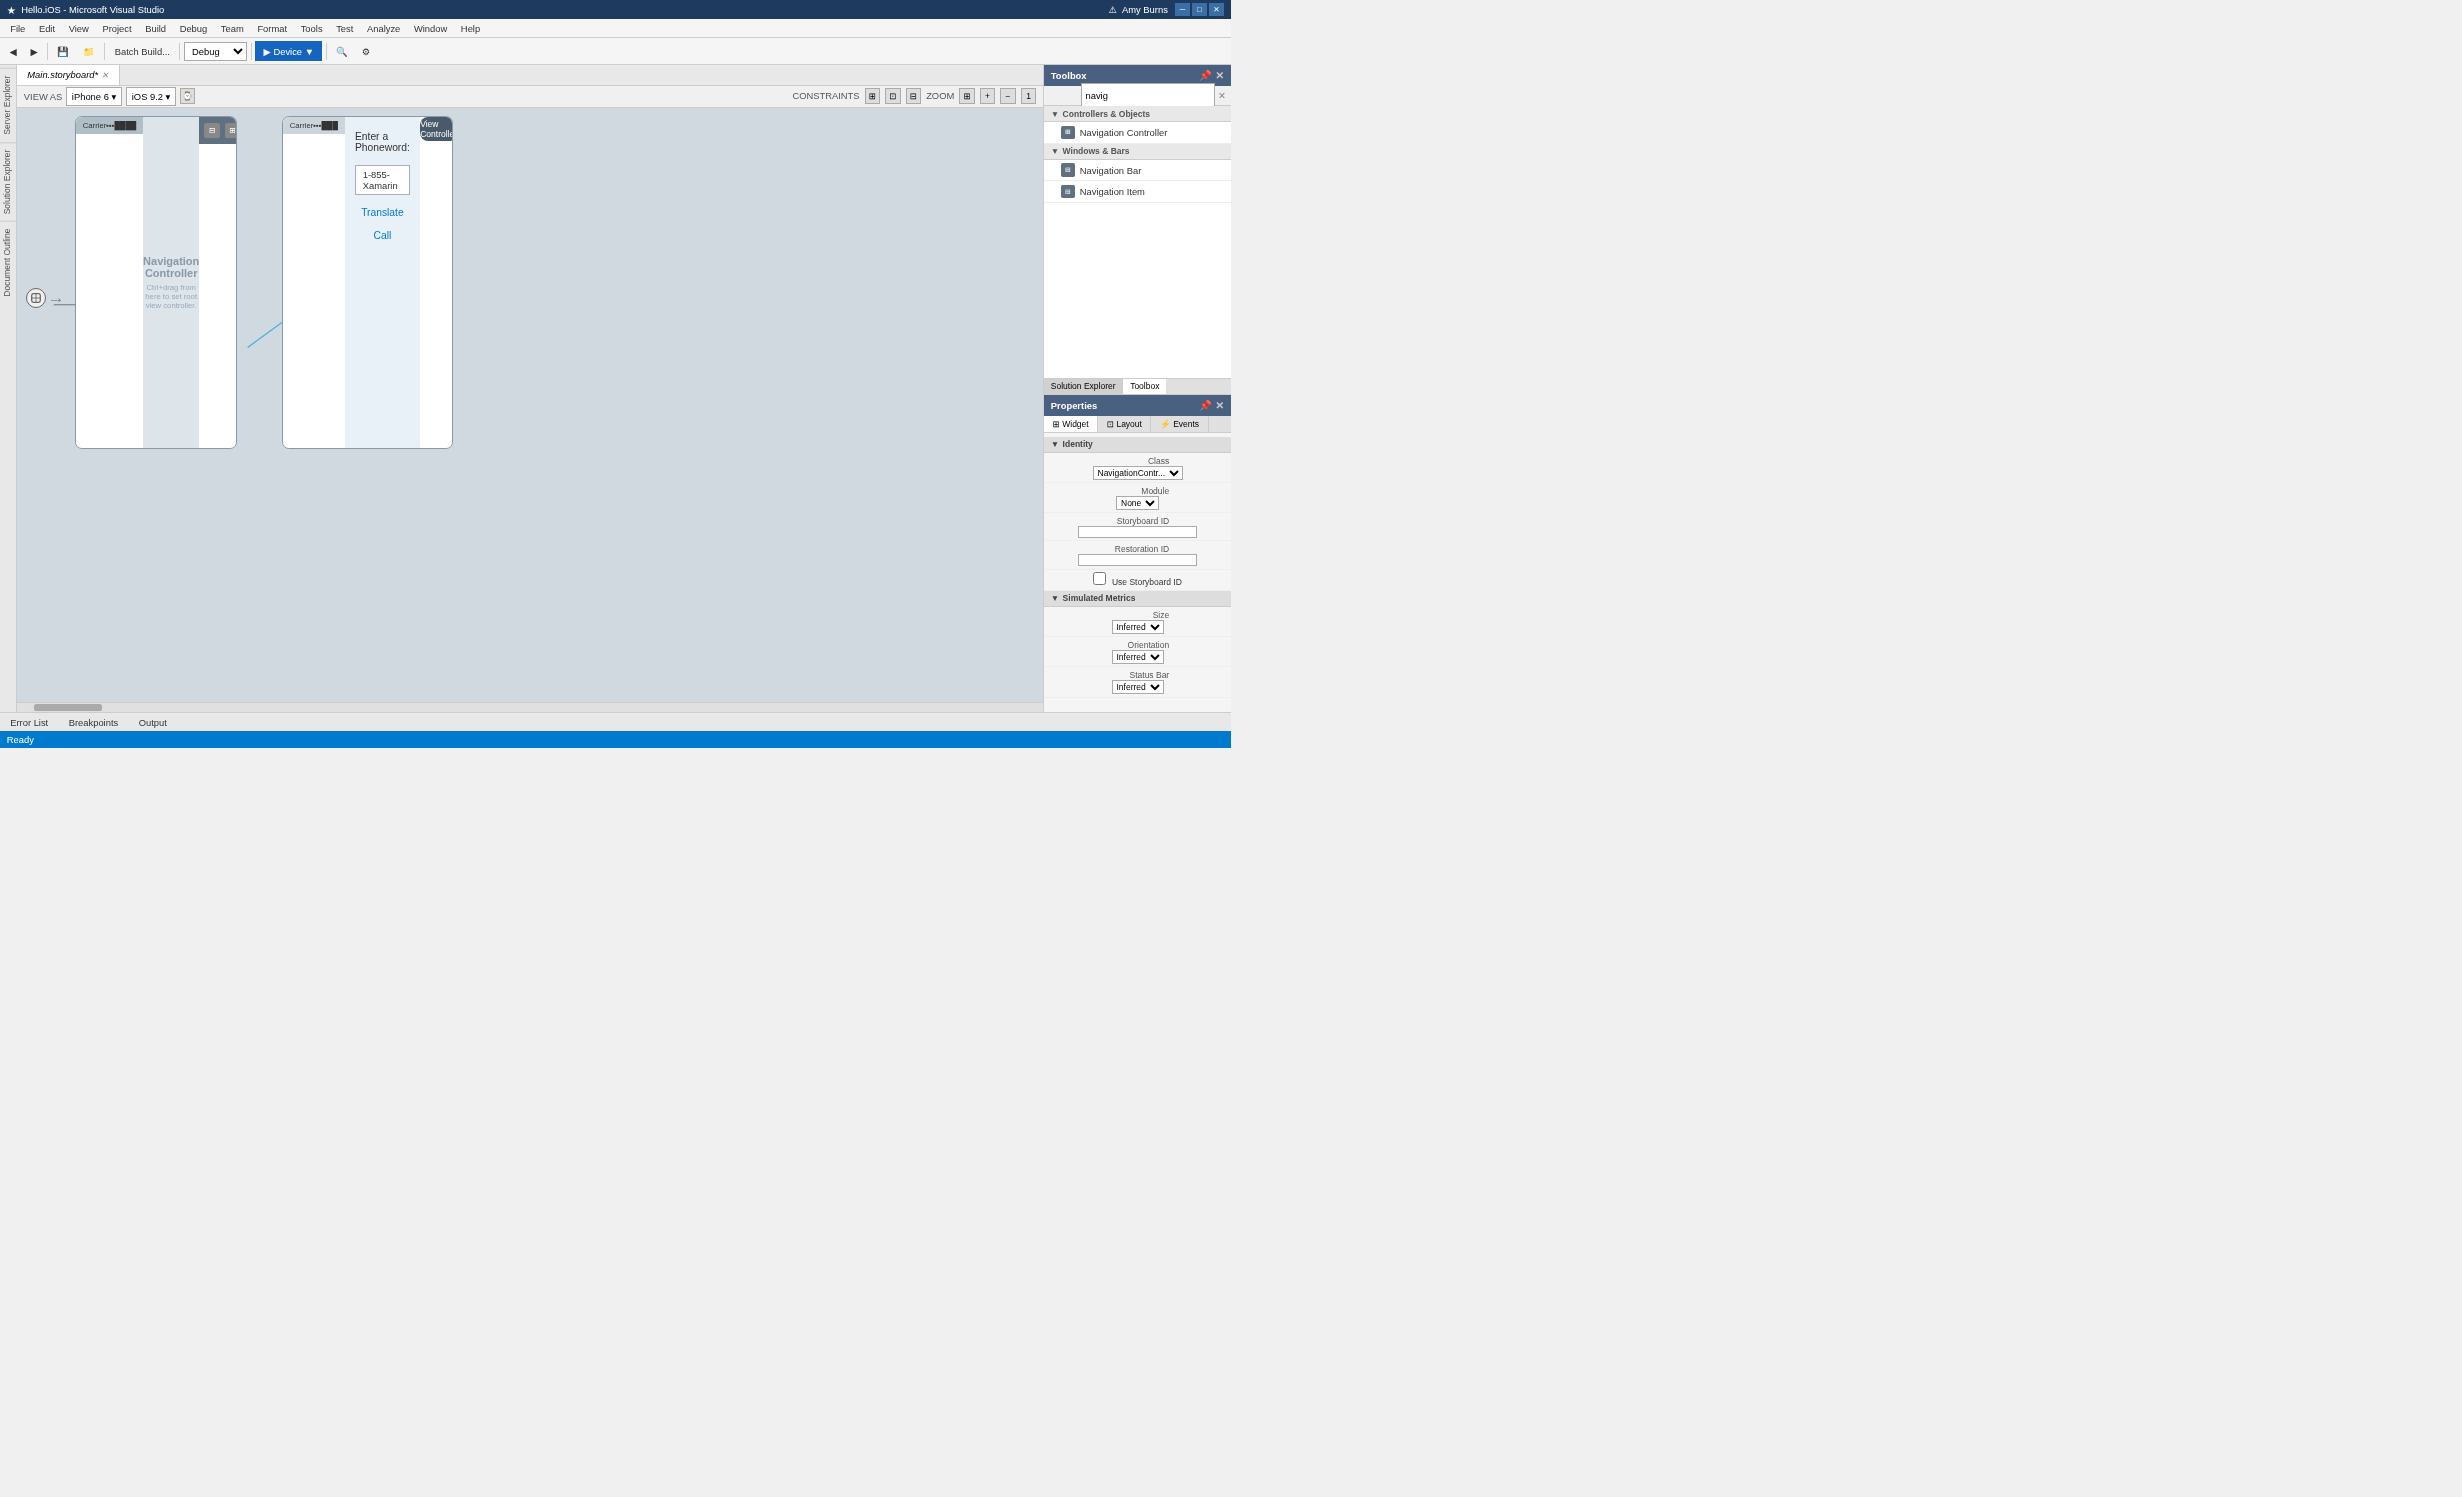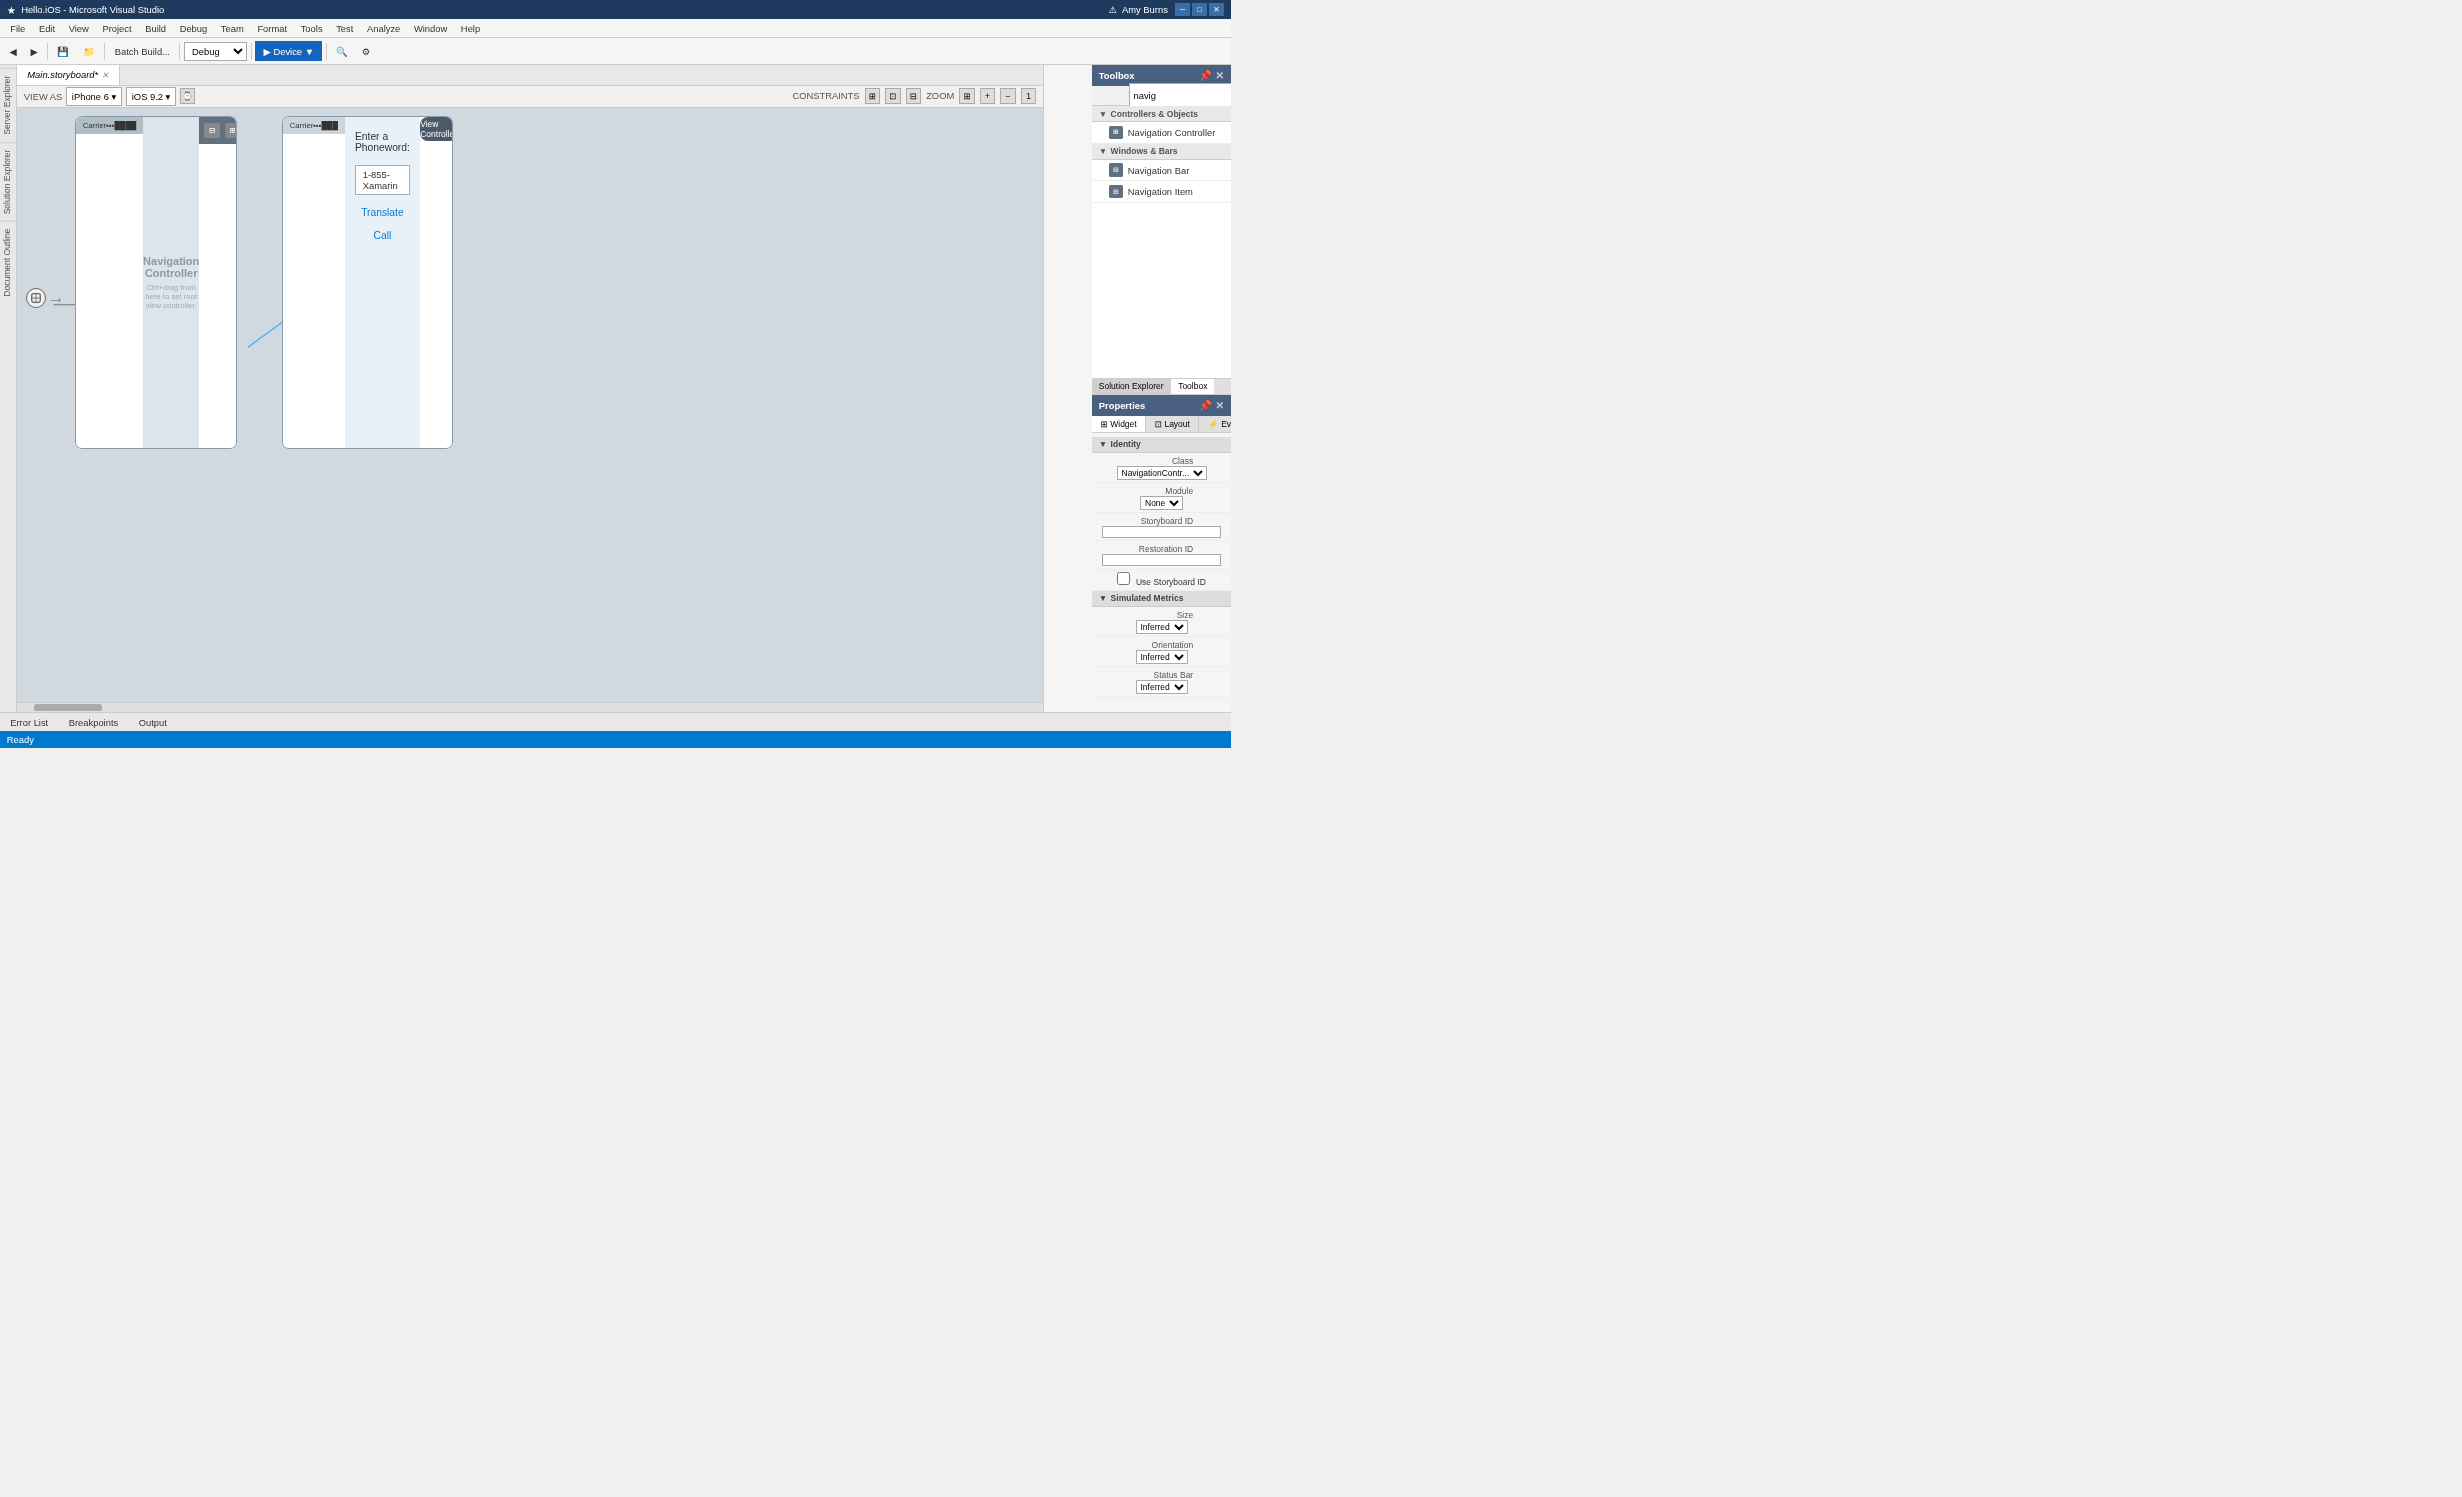--- a/index.html
+++ b/index.html
@@ -289,21 +289,20 @@
       border-radius: 8px;
     }
 
     
     #right-panel {
       width: 188px;
       background: #f5f5f5;
       border-left: 0.9px solid #ccc;
       display: flex;
       flex-direction: column;
-      padding-left: 48px;
     }
 
     
     #toolbox-header {
       height: 20.5px;
       background: #4a6080;
       color: white;
       display: flex;
       align-items: center;
       padding: 0 6.8px;

